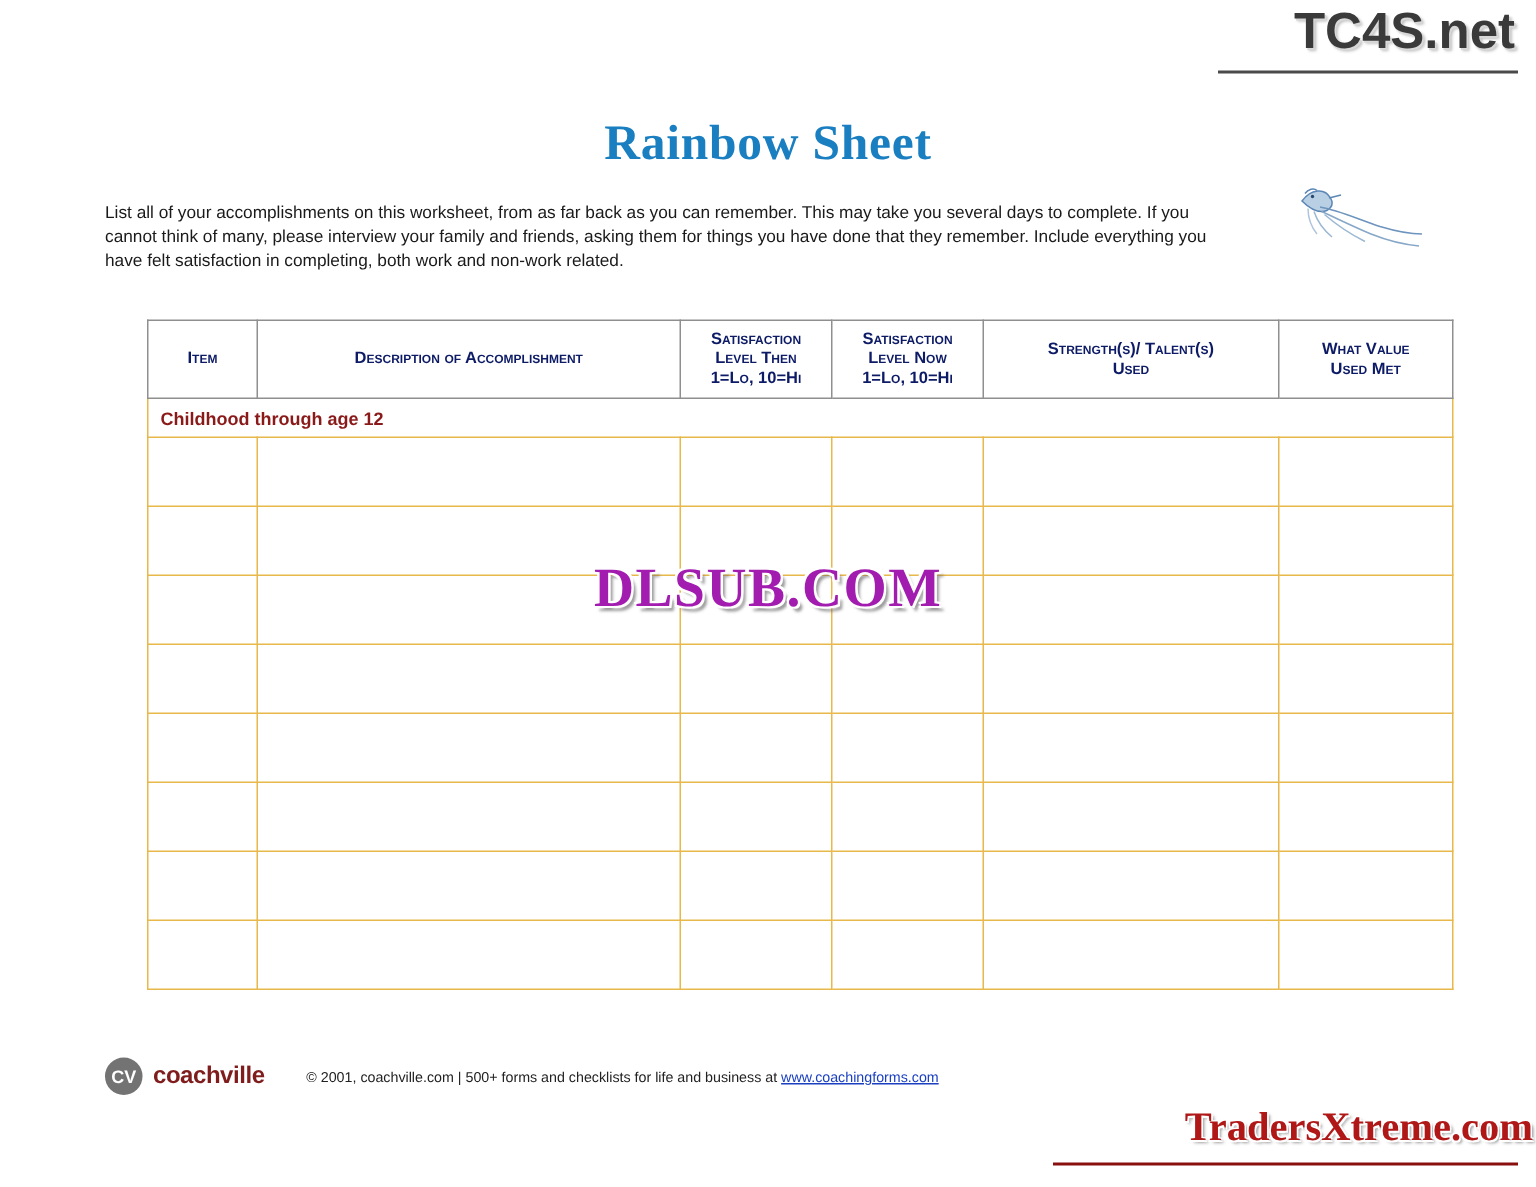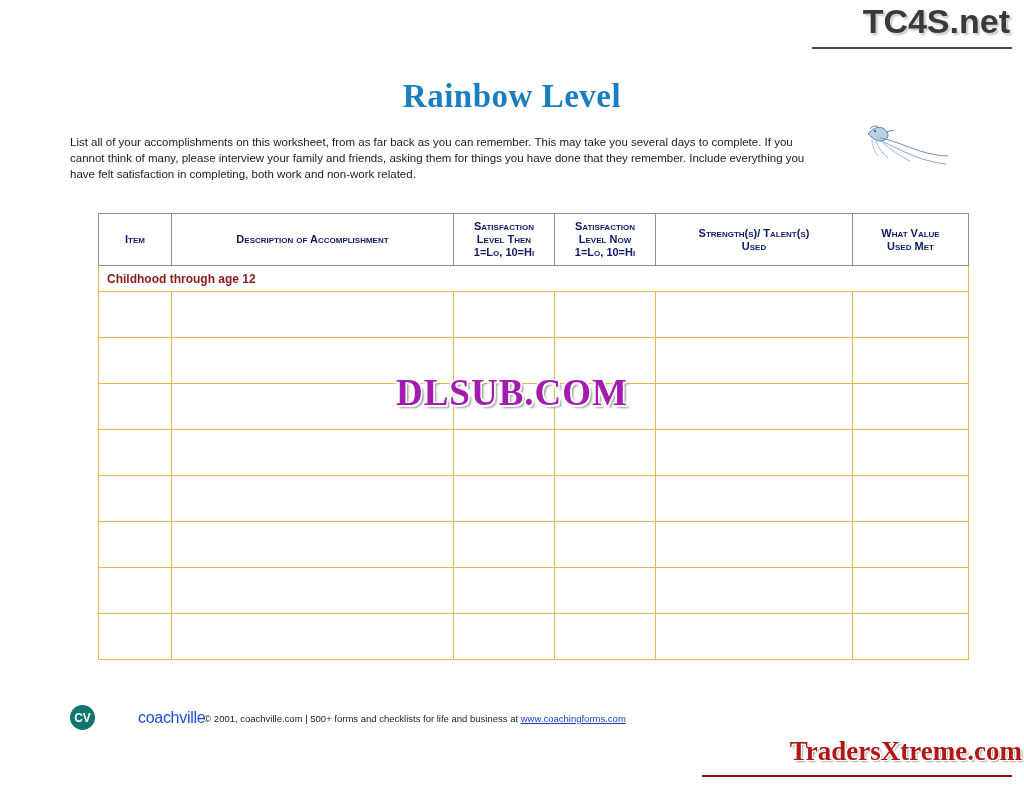--- a/index.html
+++ b/index.html
@@ -151,35 +151,34 @@
     left: 70px;
     top: 705px;
     display: flex;
     align-items: center;
     gap: 7px;
   }
   .cv-badge {
     width: 25px;
     height: 25px;
     border-radius: 50%;
-    background: #0f766e;
+    background: #737373;
     color: #fff;
     font-size: 12px;
     font-weight: bold;
     display: flex;
     align-items: center;
     justify-content: center;
     letter-spacing: 0px;
   }
   .cv-name {
     font-size: 16px;
-    font-weight: normal;
-    color: #1d4ed8;
+    font-weight: bold;
+    color: #7f1d1d;
     letter-spacing: -0.3px;
-    margin-left: 36px;
   }
   .footer-note {
     position: absolute;
     top: 713px;
     left: 0;
     width: 830px;
     text-align: center;
     font-size: 9.5px;
     color: #222;
   }
@@ -210,21 +209,21 @@
     height: 2px;
     background: #8a1010;
   }
 </style>
 </head>
 <body>
 
 <div class="top-watermark">TC4S.net</div>
 <div class="top-rule"></div>
 
-<div class="title">Rainbow Level</div>
+<div class="title">Rainbow Sheet</div>
 
 <div class="intro">List all of your accomplishments on this worksheet, from as far back as you can remember.  This may take you several days to complete.  If you cannot think of many, please interview your family and friends, asking them for things you have done that they remember.  Include everything you have felt satisfaction in completing, both work and non-work related.</div>
 
 <div class="bird">
   <svg viewBox="0 0 100 56" width="100" height="56" aria-hidden="true">
     <g fill="none" stroke="#5b86b5" stroke-width="1">
       <path d="M18 14 C24 6, 33 5, 37 12 C40 17, 36 21, 31 21 C26 21, 22 18, 18 14 Z" fill="#b9cfe4"></path>
       <path d="M20 9 C22 6, 26 5, 28 7"></path>
       <path d="M30 18 C42 20, 55 26, 70 31 C80 34, 90 36, 98 36" stroke="#6d94bd"></path>
       <path d="M31 21 C40 25, 52 31, 64 36 C74 40, 86 43, 96 44" stroke="#87a7c8"></path>

